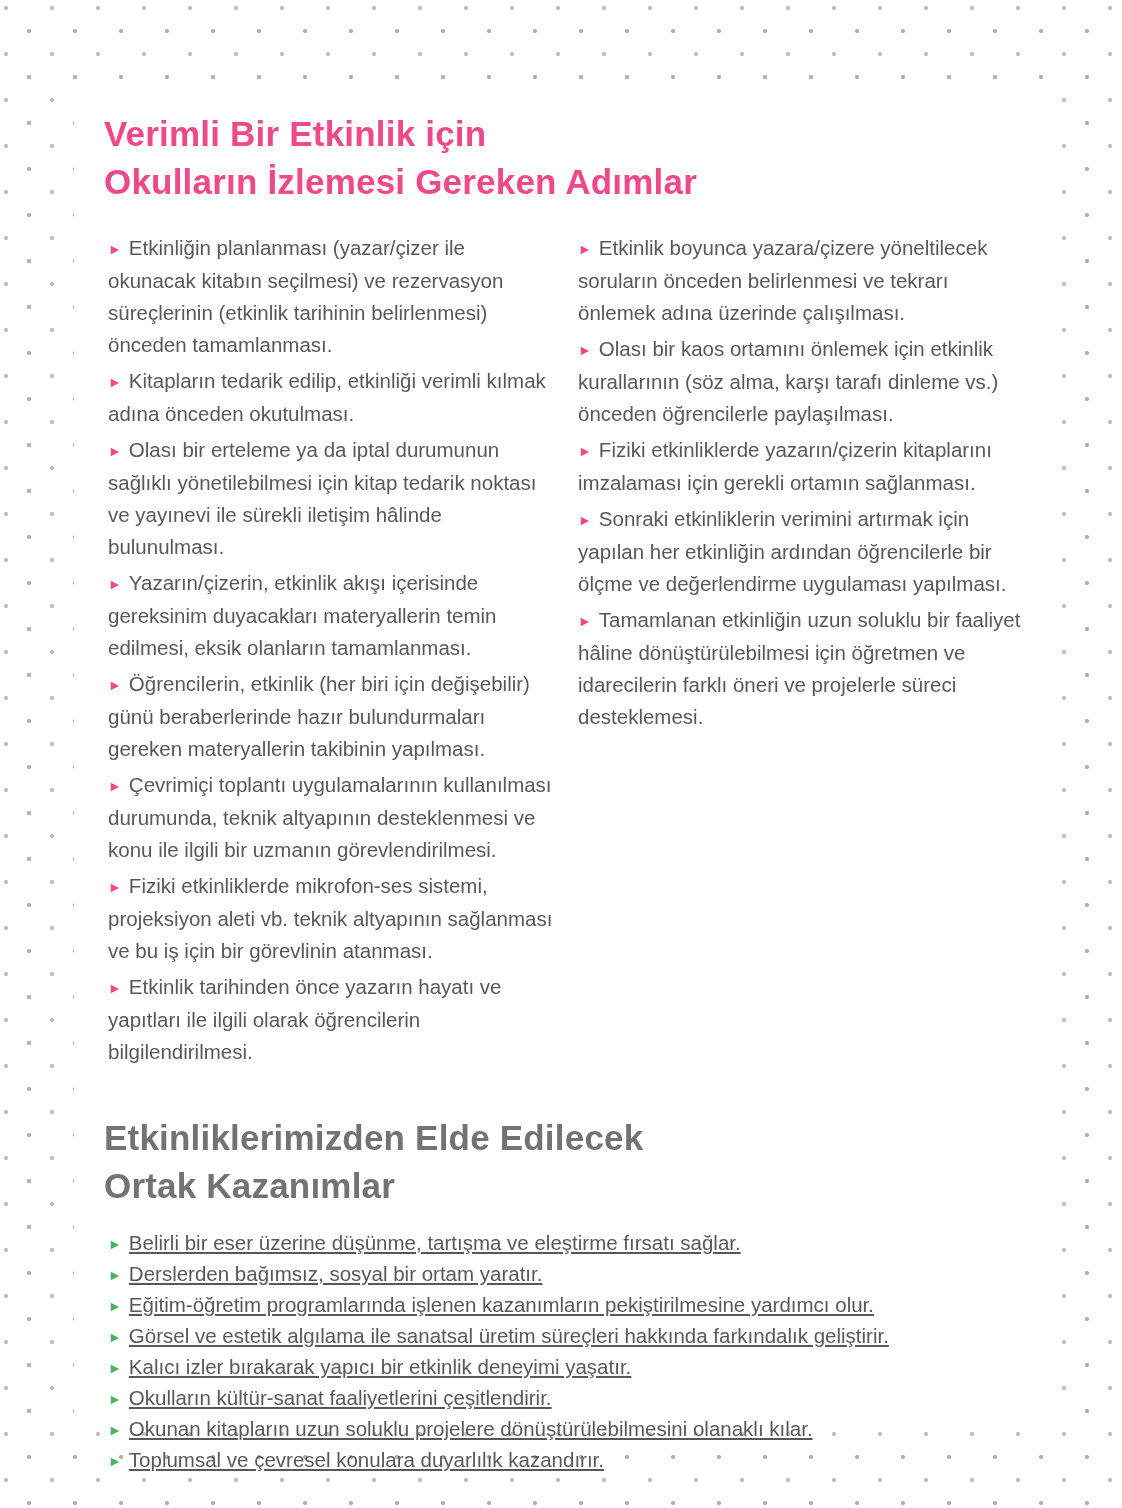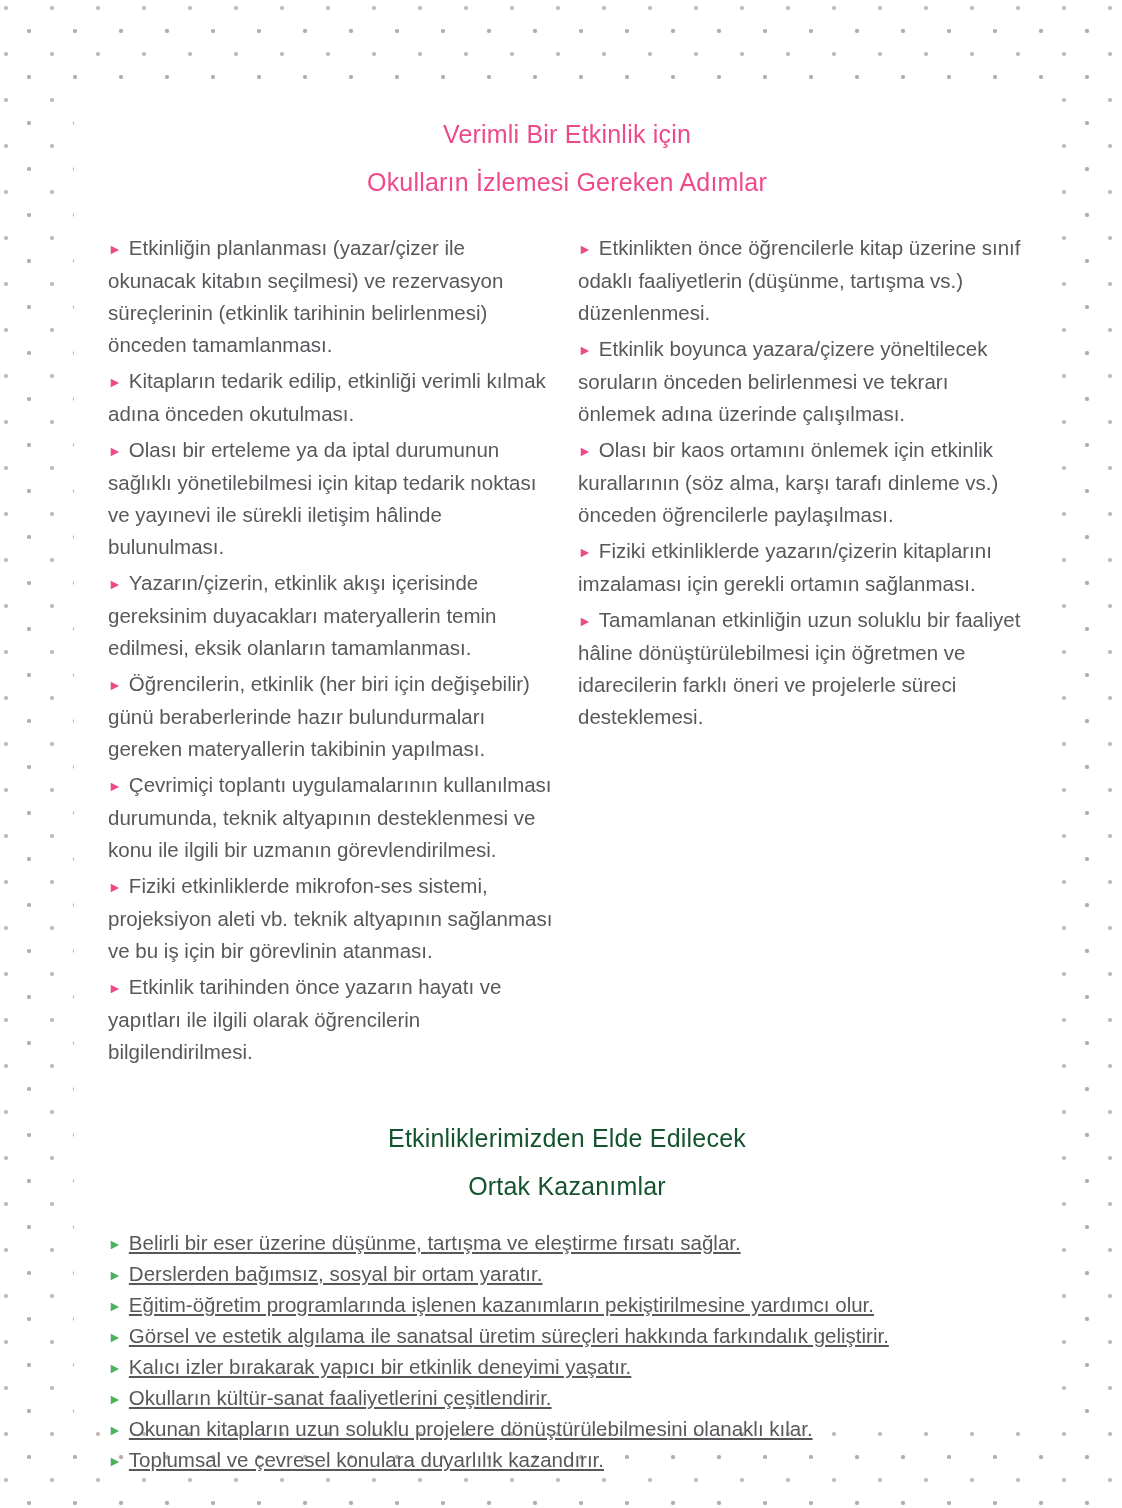--- a/index.html
+++ b/index.html
@@ -17,28 +17,27 @@
   }
   .panel{
     position:absolute;
     left:74px; top:80px;
     width:974px; height:1340px;
     background:#ffffff;
     box-sizing:border-box;
     padding:30px 18px 0 30px;
   }
   .h1{
-    font-weight:normal;
-    font-size:25px;
+    font-weight:bold;
+    font-size:35px;
     line-height:48px;
     letter-spacing:0.2px;
-    text-align:center;
   }
   .h1.pink{color:#ee4a89;}
-  .h1.green{color:#14532d;}
+  .h1.green{color:#737373;}
   .body-text{
     color:#57585c;
     font-size:20.5px;
     line-height:32px;
   }
   .columns{
     display:flex;
     gap:14px;
     margin-top:22px;
   }
@@ -76,24 +75,24 @@
       <p class="item"><span class="tri pink">►</span><span>Etkinliğin planlanması (yazar/çizer ile okunacak kitabın seçilmesi) ve rezervasyon süreçlerinin (etkinlik tarihinin belirlenmesi) önceden tamamlanması.</span></p>
       <p class="item"><span class="tri pink">►</span><span>Kitapların tedarik edilip, etkinliği verimli kılmak adına önceden okutulması.</span></p>
       <p class="item"><span class="tri pink">►</span><span>Olası bir erteleme ya da iptal durumunun sağlıklı yönetilebilmesi için kitap tedarik noktası ve yayınevi ile sürekli iletişim hâlinde bulunulması.</span></p>
       <p class="item"><span class="tri pink">►</span><span>Yazarın/çizerin, etkinlik akışı içerisinde gereksinim duyacakları materyallerin temin edilmesi, eksik olanların tamamlanması.</span></p>
       <p class="item"><span class="tri pink">►</span><span>Öğrencilerin, etkinlik (her biri için değişebilir) günü beraberlerinde hazır bulundurmaları gereken materyallerin takibinin yapılması.</span></p>
       <p class="item"><span class="tri pink">►</span><span>Çevrimiçi toplantı uygulamalarının kullanılması durumunda, teknik altyapının desteklenmesi ve konu ile ilgili bir uzmanın görevlendirilmesi.</span></p>
       <p class="item"><span class="tri pink">►</span><span>Fiziki etkinliklerde mikrofon-ses sistemi, projeksiyon aleti vb. teknik altyapının sağlanması ve bu iş için bir görevlinin atanması.</span></p>
       <p class="item"><span class="tri pink">►</span><span>Etkinlik tarihinden önce yazarın hayatı ve yapıtları ile ilgili olarak öğrencilerin bilgilendirilmesi.</span></p>
     </div>
     <div class="col">
-      <p class="item"><span class="tri pink">►</span><span>Etkinlikten önce öğrencilerle kitap üzerine sınıf odaklı faaliyetlerin (düşünme, tartışma vs.) düzenlenmesi.</span></p>
       <p class="item"><span class="tri pink">►</span><span>Etkinlik boyunca yazara/çizere yöneltilecek soruların önceden belirlenmesi ve tekrarı önlemek adına üzerinde çalışılması.</span></p>
       <p class="item"><span class="tri pink">►</span><span>Olası bir kaos ortamını önlemek için etkinlik kurallarının (söz alma, karşı tarafı dinleme vs.) önceden öğrencilerle paylaşılması.</span></p>
       <p class="item"><span class="tri pink">►</span><span>Fiziki etkinliklerde yazarın/çizerin kitaplarını imzalaması için gerekli ortamın sağlanması.</span></p>
+      <p class="item"><span class="tri pink">►</span><span>Sonraki etkinliklerin verimini artırmak için yapılan her etkinliğin ardından öğrencilerle bir ölçme ve değerlendirme uygulaması yapılması.</span></p>
       <p class="item"><span class="tri pink">►</span><span>Tamamlanan etkinliğin uzun soluklu bir faaliyet hâline dönüştürülebilmesi için öğretmen ve idarecilerin farklı öneri ve projelerle süreci desteklemesi.</span></p>
     </div>
   </div>
 
   <div class="h1 green gains-title">
     <div>Etkinliklerimizden Elde Edilecek</div>
     <div>Ortak Kazanımlar</div>
   </div>
 
   <div class="gains-list">

